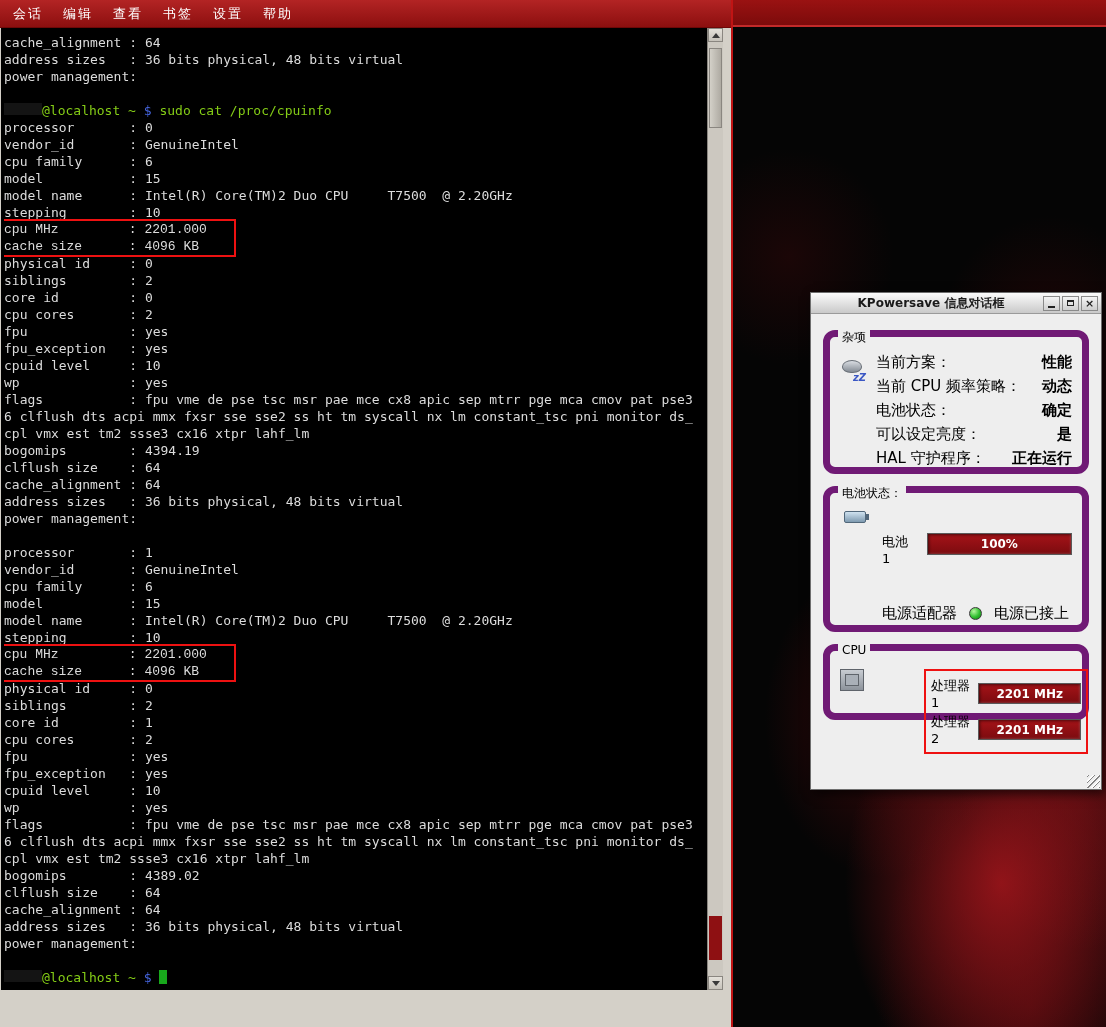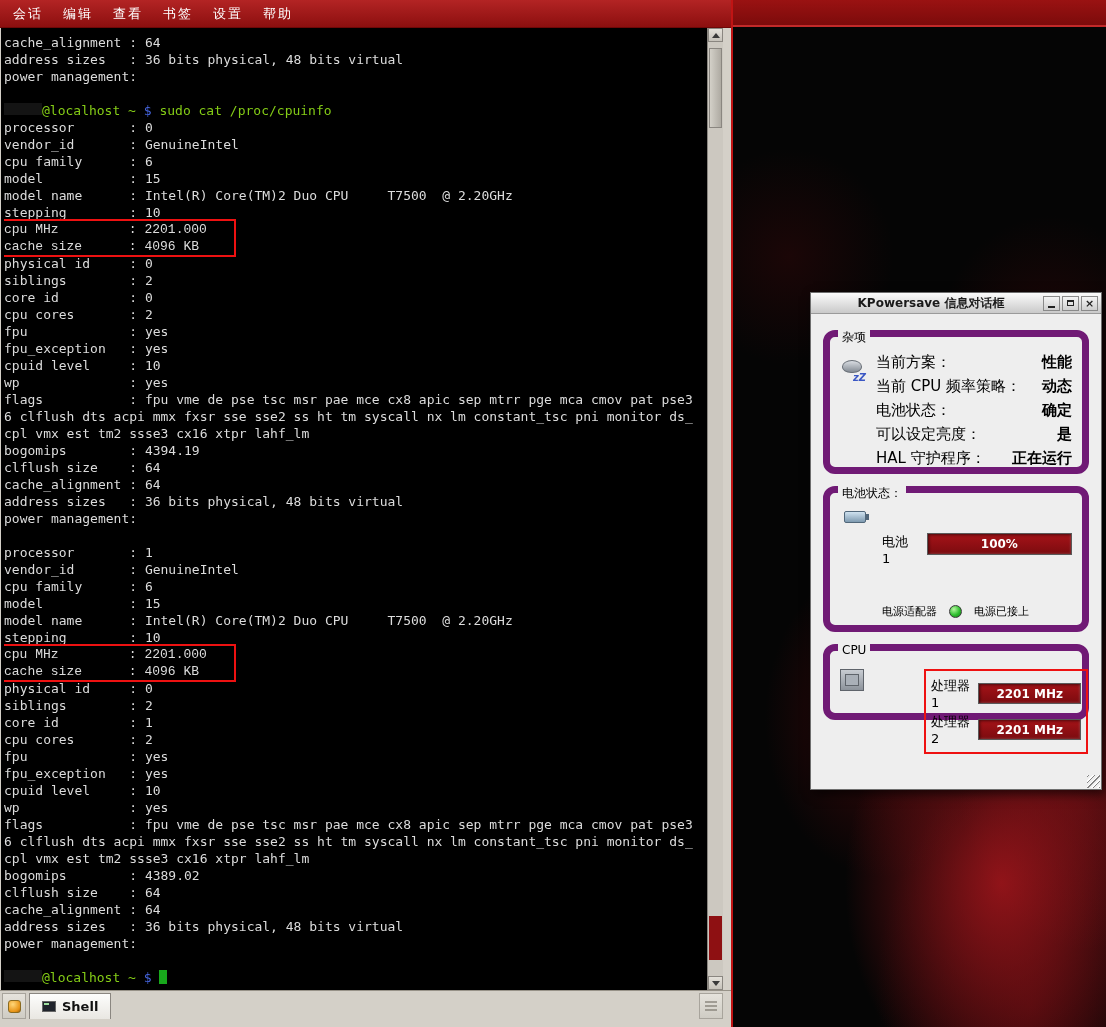--- a/index.html
+++ b/index.html
@@ -99,21 +99,21 @@
   .group.battery { height:146px; margin-bottom:12px; }
   .battery-icon { display:block; position:relative; width:22px; height:12px; margin:4px 0 10px 4px;
                   background:linear-gradient(#cfe2f0,#7e9ab0); border:1px solid #51677a; border-radius:2px; }
   .battery-icon::after { content:""; position:absolute; right:-4px; top:2px; width:3px; height:6px; background:#51677a; }
   .bat-row { display:flex; align-items:flex-start; gap:8px; margin-left:42px; font-size:13px; color:#000; }
   .redbar { height:22px; border:1px solid #5a5a5a; color:#fff; font-weight:bold; font-size:12px;
             display:flex; align-items:center; justify-content:center;
             background:linear-gradient(#a51318,#7c0b0f);
             box-shadow:inset 1px 1px 3px rgba(0,0,0,.55), inset -1px -1px 2px rgba(255,255,255,.15); }
   .bat-bar { width:152px; }
-  .adapter-row { display:flex; align-items:center; gap:12px; margin:38px 0 0 42px; font-size:11px; color:#000; }
+  .adapter-row { display:flex; align-items:center; gap:12px; margin:38px 0 0 42px; font-size:15px; color:#000; }
   .led { width:13px; height:13px; border-radius:50%; border:1px solid #3a3a3a;
          background:radial-gradient(circle at 35% 30%, #b6f7a0, #2fbf2f 55%, #157a15); }
 
   .group.cpu { height:76px; }
   .cpu-flex { display:flex; gap:8px; }
   .cpu-icon { width:24px; height:22px; flex:none; margin-top:4px; position:relative;
               background:linear-gradient(#c8ccd2,#8d939b); border:1px solid #5f646b; }
   .cpu-icon::after { content:""; position:absolute; inset:4px; border:1px solid #5f646b; background:#aab0b8; }
   .cpu-rows { position:relative; margin-left:52px; margin-top:4px; padding:5px 7px; }
   .crow { display:flex; align-items:center; gap:7px; margin:3px 0; font-size:13px; color:#000; }
@@ -150,35 +150,20 @@
         <div class="sb-track">
           <div class="sb-thumb"></div>
           <div class="sb-marker"></div>
         </div>
         <div class="sb-btn sb-down">
             <span class="arrow down"></span>
           </div>
       </div>
     </div>
 
-    <div class="tabbar">
-      <div class="tabs-row">
-        <div class="tb-iconbtn">
-          <span class="newsess-icon"></span>
-        </div>
-        <div class="tab active">
-          <span class="shell-icon"></span>
-          <span class="tab-label">Shell</span>
-        </div>
-        <div class="tab-spacer"></div>
-        <div class="tb-iconbtn right">
-          <span class="list-icon"></span>
-        </div>
-      </div>
-    </div>
   </div>
 
   <div class="desktop">
     <div class="top-band"></div>
 
     <div class="dialog">
       <div class="titlebar">
         <span class="title-text">KPowersave 信息对话框</span>
         <span class="tb-btns">
           <span class="tbb">

